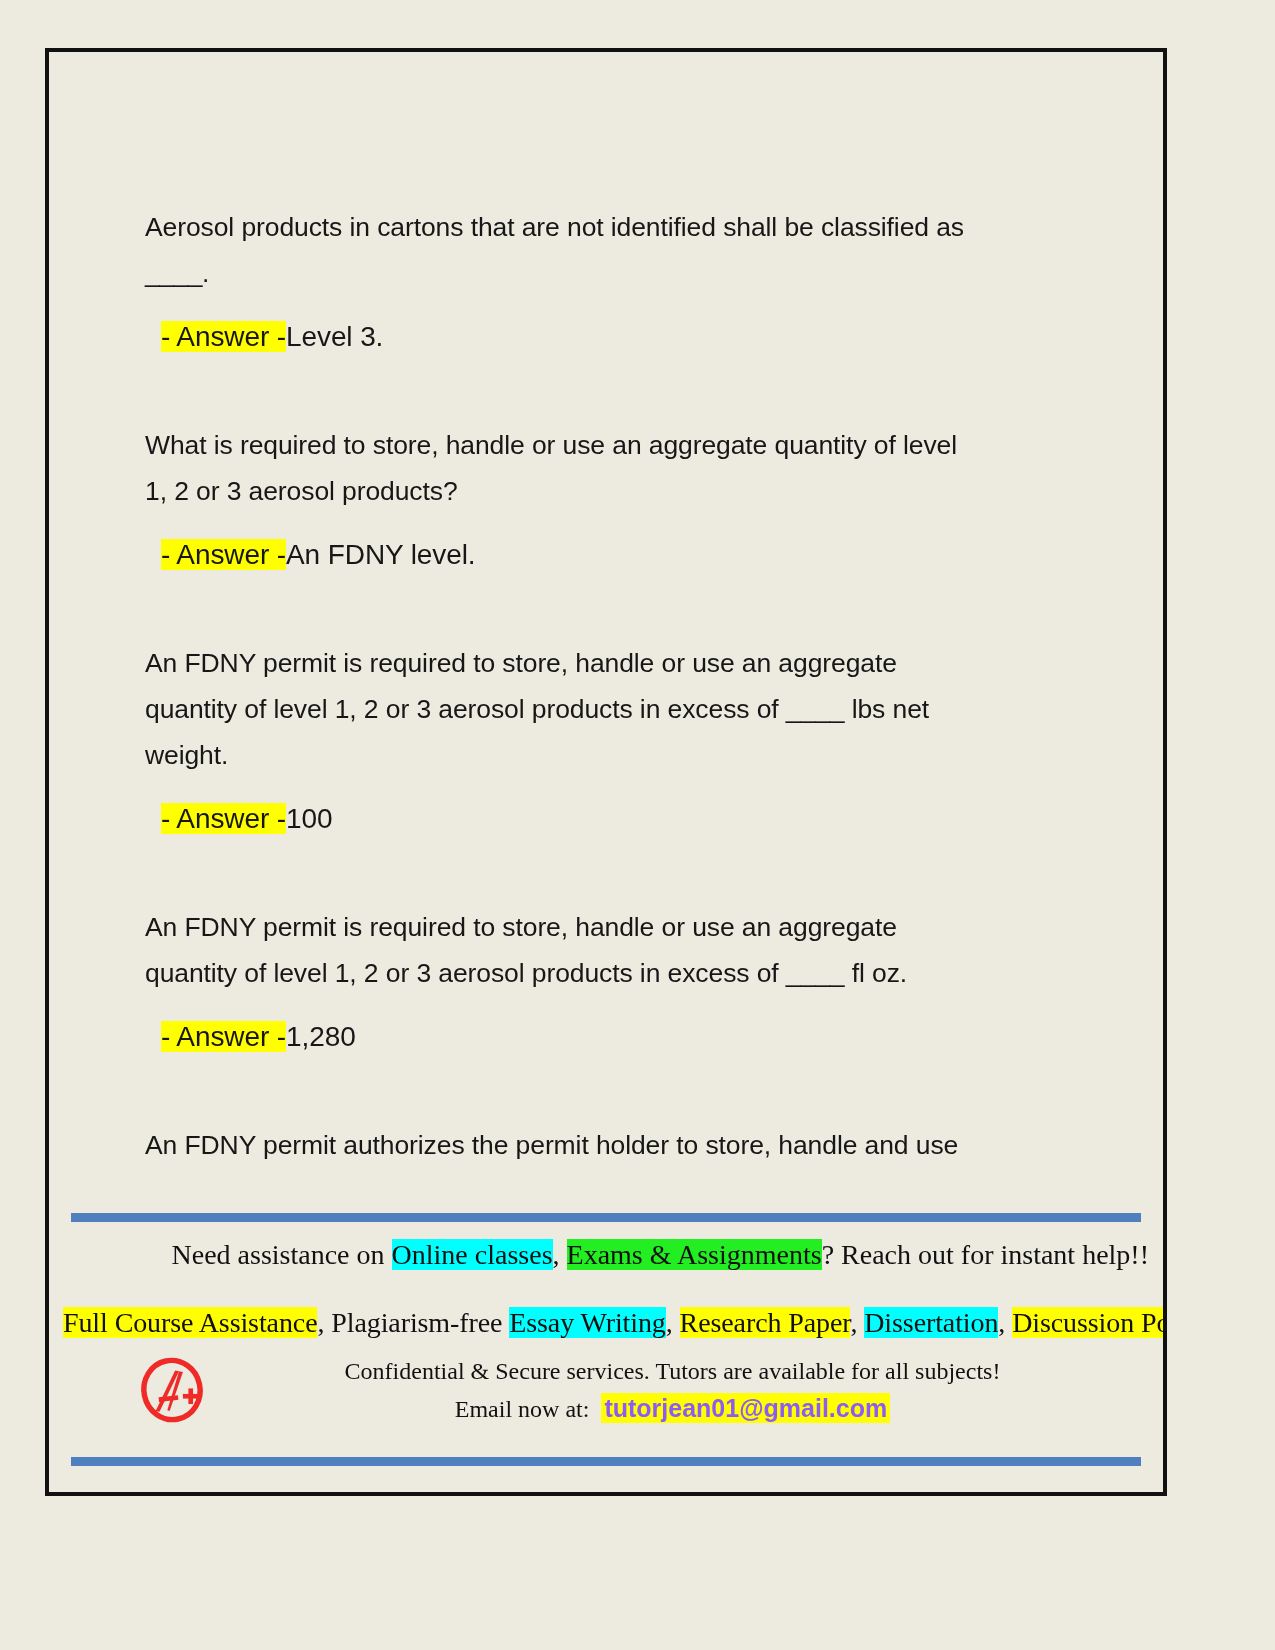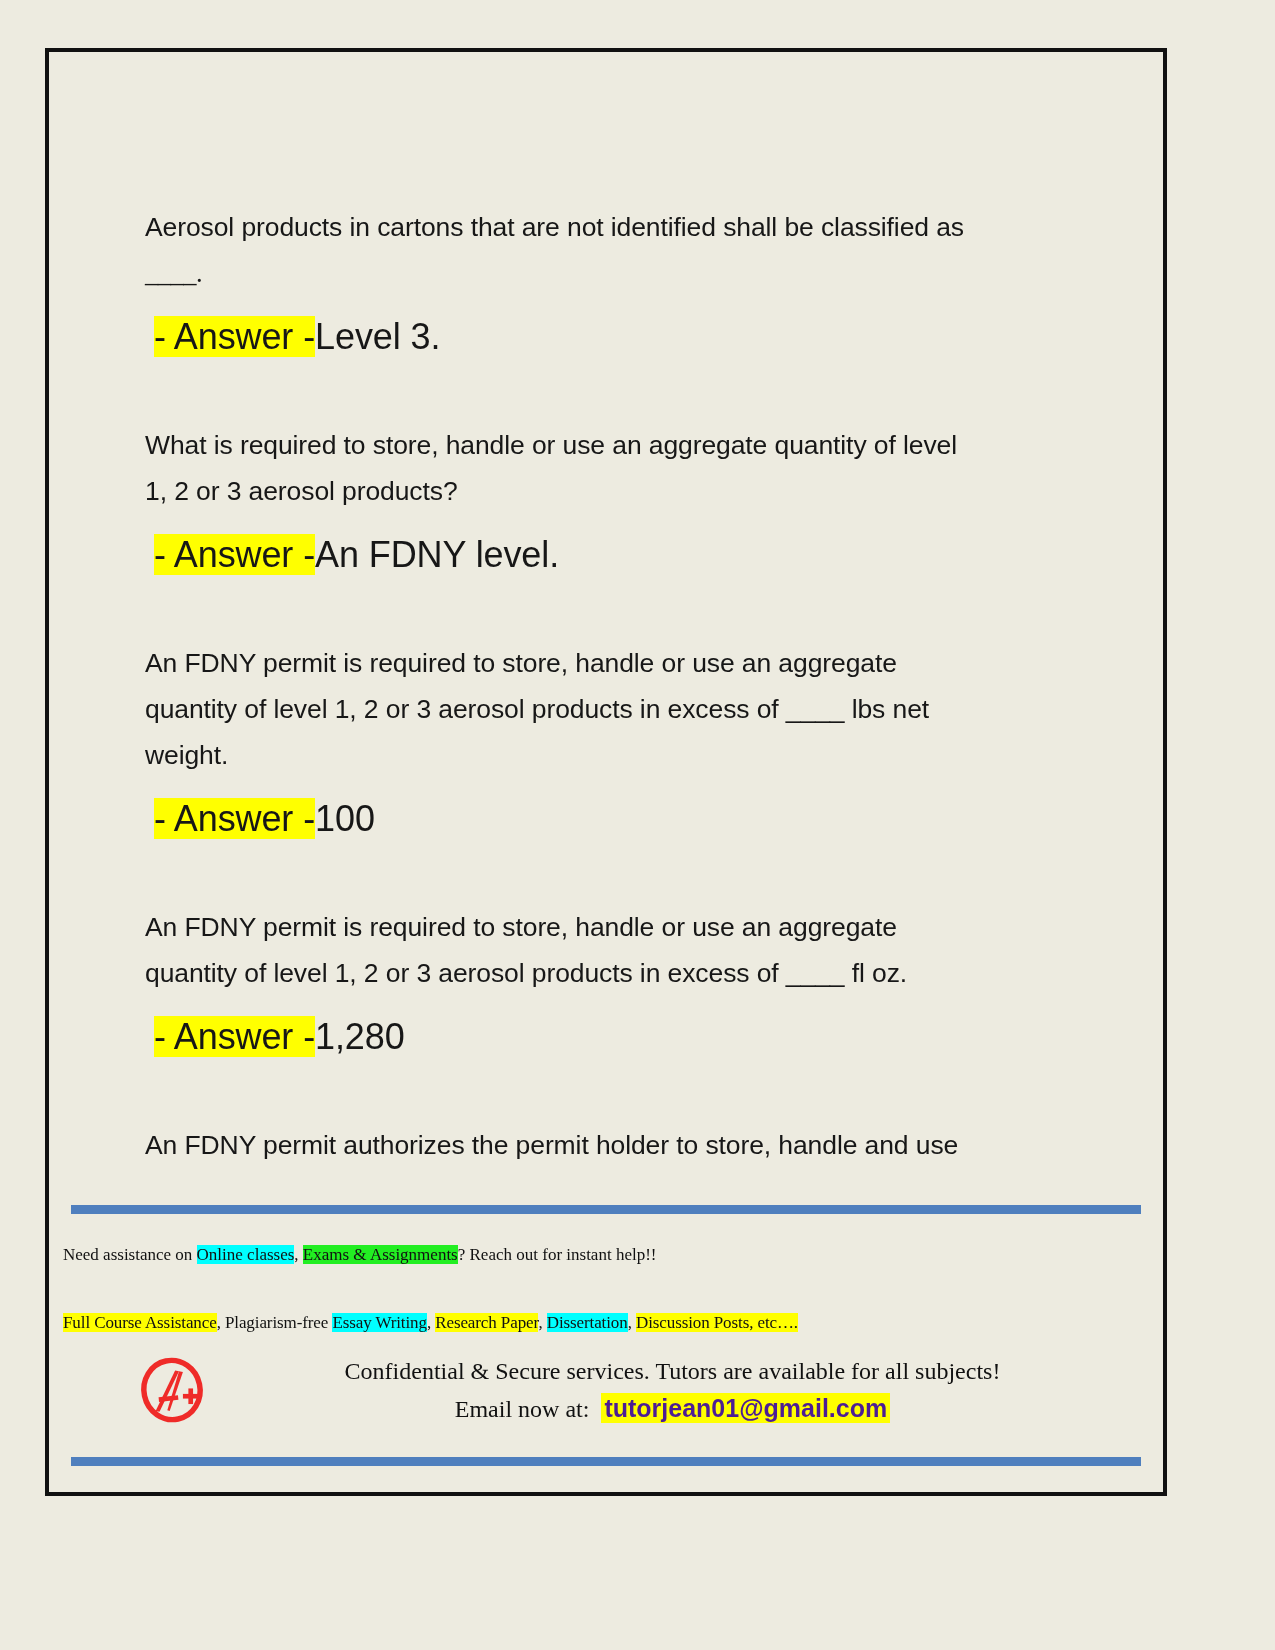--- a/index.html
+++ b/index.html
@@ -52,58 +52,57 @@
     font-family: "Liberation Sans", sans-serif;
     font-size: 26.5px;
     line-height: 46px;
     color: #171717;
     letter-spacing: -0.1px;
     margin: 0 0 18px 0;
   }
 
   .answer {
     font-family: "Liberation Sans", sans-serif;
-    font-size: 36px;
+    font-size: 28px;
     line-height: 46px;
     color: #171717;
     letter-spacing: -0.1px;
-    margin: 9px;
+    margin: 16px;
   }
 
   .hl-answer {
     background: #ffff00;
   }
 
   .blank {
     letter-spacing: -0.5px;
-    font-family: Liberation Serif, serif;
   }
 
   
   .footer {
     position: absolute;
     left: 0;
     right: 0;
     bottom: 0;
     padding: 0;
   }
 
   .rule {
     height: 9px;
     background: #4f7fbe;
     margin: 0 22px;
   }
 
   .promo {
-    text-align: left;
+    text-align: right;
     font-family: "Liberation Serif", serif;
-    font-size: 17px;
+    font-size: 28px;
     line-height: 36px;
     color: #111111;
-    padding: 23px 14px 0 14px;
+    padding: 15px 14px 0 14px;
   }
   .promo .l2 {
     display: block;
     white-space: nowrap;
     letter-spacing: -0.1px;
     margin-top: 32px;
   }
   .promo .l1 { display: block; }
 
   .hl-cyan   { background: #00ffff; }
@@ -135,21 +134,21 @@
     font-size: 24px;
     line-height: 37px;
     color: #111111;
   }
 
   .email-addr {
     font-family: "Liberation Sans", sans-serif;
     font-weight: bold;
     font-size: 25px;
     background: #ffff00;
-    color: #4c1d95;
+    color: #8b5cf6;
     padding: 1px 3px;
     text-align: right;
   }
 
   .aplus-logo {
     width: 78px;
     height: 78px;
   }
 
   .footer-bottom-rule {

